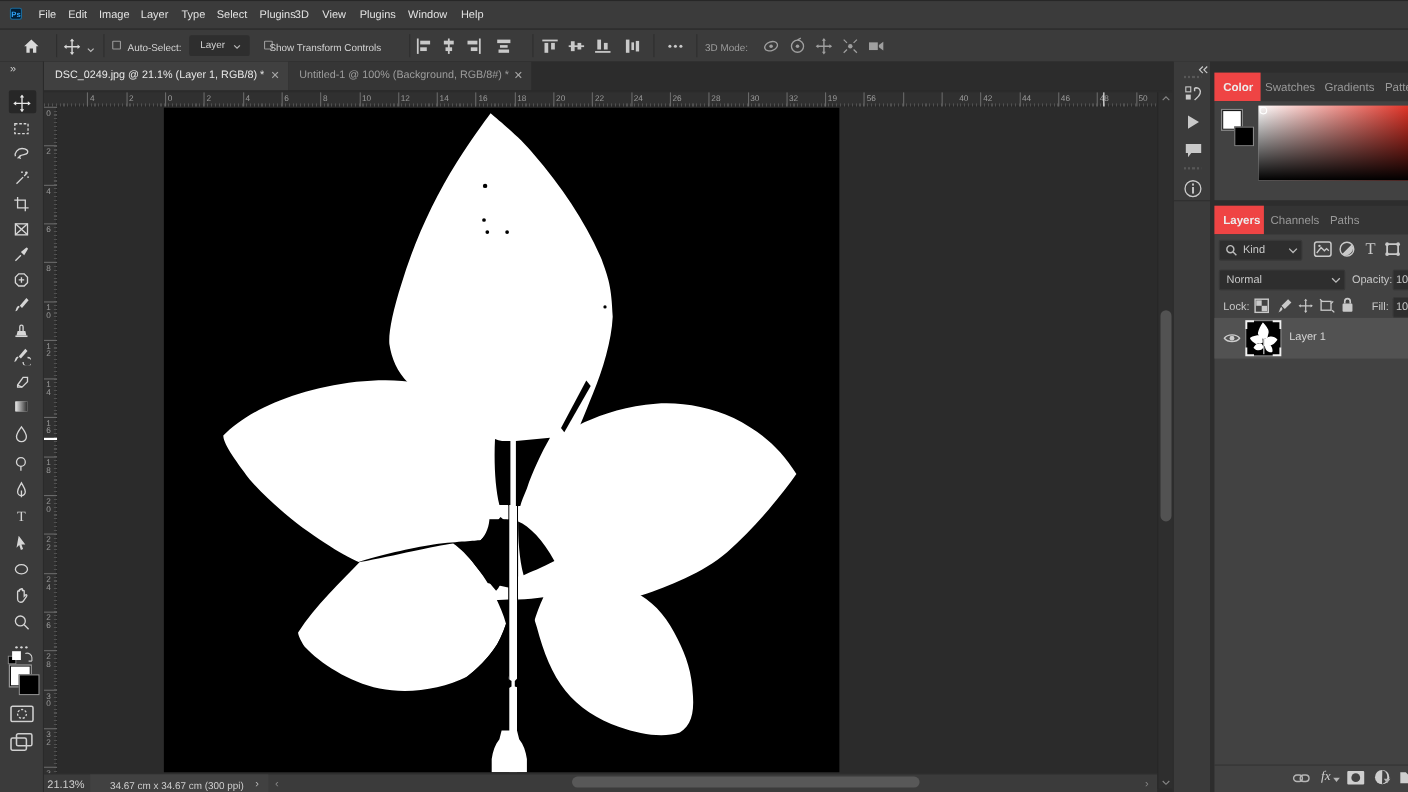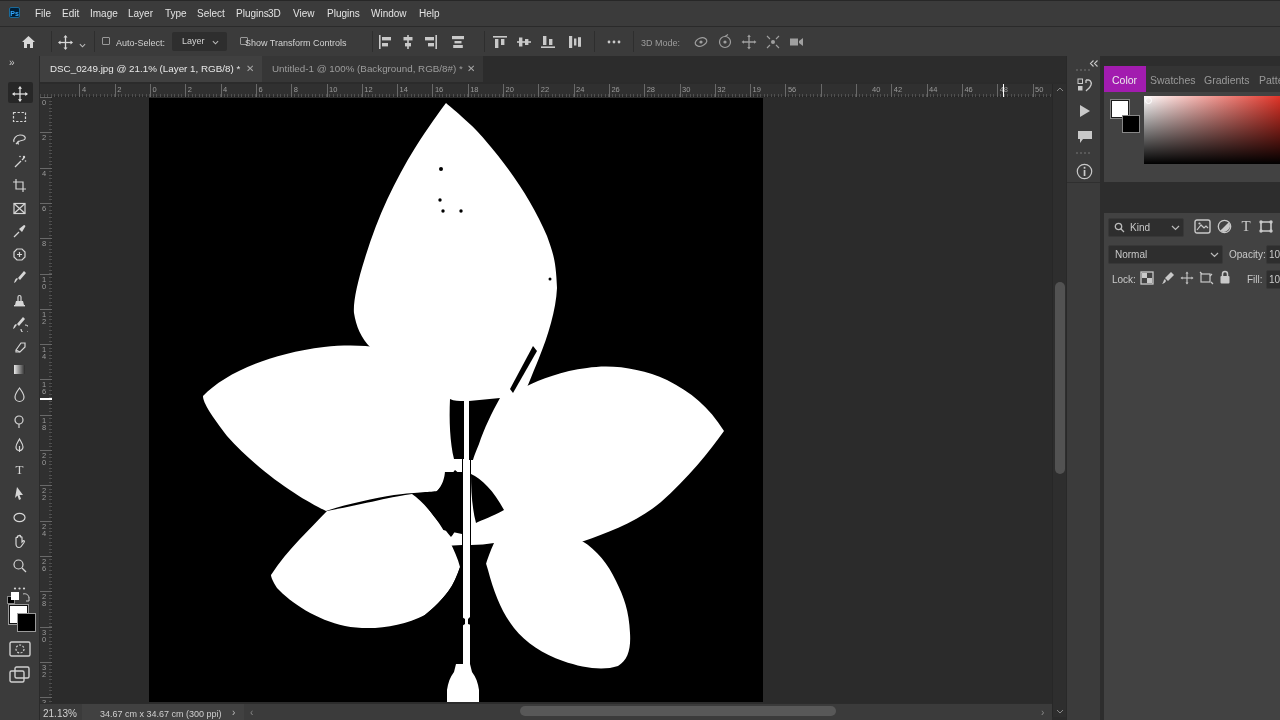--- a/index.html
+++ b/index.html
@@ -40,21 +40,21 @@
 #vscroll{left:1052px;top:84px;width:14px;height:633px;background:#2e2e2e;border-left:1px solid #272727}
 #vthumb{position:absolute;left:2px;top:198px;width:10px;height:192px;background:#525252;border-radius:5px}
 #statusbar{left:40px;top:703px;width:1012px;height:17px;background:#3b3b3b;border-top:1px solid #2c2c2c}
 #hthumb{position:absolute;left:480px;top:2px;width:316px;height:10px;background:#585858;border-radius:5px}
 
 #dock{left:1066px;top:56px;width:34px;height:664px;background:#3b3b3b;border-left:1px solid #292929}
 
 #panels{left:1100px;top:56px;width:180px;height:664px;background:#2d2d2d}
 .ptabs{position:absolute;left:4px;width:176px;height:26px;background:#343434}
 .ptab{position:absolute;top:0;height:26px;padding-top:8px;font-size:10.5px;color:#999}
-.ptab.act{background:#a21caf;color:#ececec;font-weight:normal}
+.ptab.act{background:#ef4444;color:#ececec;font-weight:bold}
 .pbody{position:absolute;left:4px;width:176px;background:#424242}
 .pbox{position:absolute;background:#2e2e2e;border-radius:2px;border:1px solid #383838}
 .plabel{position:absolute;font-size:10px;color:#c9c9c9}
 .chev{position:absolute;width:7px;height:7px}
 </style></head>
 <body>
 <div id="app">
 
   <div id="menubar" class="abs">
     <div id="pslogo">Ps</div>
@@ -472,20 +472,25 @@
       <div class="ptab" style="left:147px;width:70px;padding-left:8px">Patterns</div>
     </div>
     <div class="pbody" style="top:36px;height:90px">
       <div style="position:absolute;left:7px;top:8px;width:18px;height:18px;background:#fff;border:1px solid #1a1a1a;box-shadow:0 0 0 1px #888"></div>
       <div style="position:absolute;left:18px;top:23px;width:18px;height:18px;background:#000;border:1px solid #888"></div>
       <div style="position:absolute;left:40px;top:4px;width:136px;height:68px;
         background:linear-gradient(to bottom,rgba(0,0,0,0),#000),linear-gradient(to right,#fff,#e13428)"></div>
       <div style="position:absolute;left:41px;top:5px;width:7px;height:7px;border:1.5px solid #fff;border-radius:50%;background:transparent"></div>
     </div>
 
+    <div class="ptabs" style="top:131px">
+      <div class="ptab act" style="left:0;width:45px;padding-left:8px">Layers</div>
+      <div class="ptab" style="left:43px;width:55px;padding-left:8px">Channels</div>
+      <div class="ptab" style="left:97px;width:40px;padding-left:8px">Paths</div>
+    </div>
     <div class="pbody" style="top:157px;height:540px">
       <svg style="position:absolute;left:10px;top:9px;z-index:3" width="11" height="11" viewBox="0 0 11 11">
           <circle cx="4.5" cy="4.5" r="3.2" stroke="#bbb" fill="none" stroke-width="1.3"></circle>
           <path d="M7,7 L10,10" stroke="#bbb" stroke-width="1.3"></path>
         </svg>
       <svg style="position:absolute;left:67px;top:12px;z-index:3" width="9" height="6" viewBox="0 0 9 6">
           <path d="M1,1 L4.5,4.5 L8,1" stroke="#bbb" stroke-width="1.2" fill="none"></path>
         </svg>
       <svg style="position:absolute;left:90px;top:6px" width="17" height="15" viewBox="0 0 17 15">
           <rect x="1" y="1" width="15" height="13" rx="2" stroke="#c9c9c9" fill="none" stroke-width="1.4"></rect>
@@ -537,16 +542,59 @@
       <span class="plabel" style="left:26px;top:9px">Kind</span>
       <div class="pbox" style="left:4px;top:32px;width:115px;height:19px"></div>
       <span class="plabel" style="left:11px;top:36px">Normal</span>
       <span class="plabel" style="left:125px;top:36px">Opacity:</span>
       <div class="pbox" style="left:162px;top:32px;width:30px;height:19px"></div>
       <span class="plabel" style="left:165px;top:36px">100</span>
       <span class="plabel" style="left:8px;top:61px">Lock:</span>
       <span class="plabel" style="left:143px;top:61px">Fill:</span>
       <div class="pbox" style="left:162px;top:57px;width:30px;height:19px"></div>
       <span class="plabel" style="left:165px;top:61px">100</span>
+      <div id="layerrow" style="position:absolute;left:0;top:76px;width:176px;height:37px;background:#525252">
+        <svg style="position:absolute;left:8px;top:13px" width="16" height="11" viewBox="0 0 16 11">
+            <path d="M1,5.5 C4,1.5 12,1.5 15,5.5 C12,9.5 4,9.5 1,5.5 Z" stroke="#ccc" fill="none" stroke-width="1.2"></path>
+            <circle cx="8" cy="5.5" r="2.2" fill="#ccc"></circle>
+          </svg>
+        <div style="position:absolute;left:29px;top:3px;width:31px;height:31px;background:#000;box-shadow:0 0 0 1px #8a8a8a"></div>
+        <svg style="position:absolute;left:29px;top:3px" width="31" height="31" viewBox="0 0 645 645">
+            <g fill="#fff" transform="translate(15,20)">
+              <path d="M297,5 C291,13 280,28 266,50 C246,82 228,120 216,160 C208,185 204,205 205,215 C207,228 212,240 222,250 C232,278 240,292 252,304 C268,310 285,312 300,312 L322,312 C340,310 358,306 370,308 C376,295 383,277 390,260 C399,238 407,212 408,190 C407,162 404,155 398,138 C384,105 362,72 336,42 C325,28 305,12 297,5 Z"></path>
+              <path d="M54,298 C75,276 118,256 175,249 C195,247 215,247 230,250 C250,255 272,272 283,290 C291,305 295,335 296,372 C296,380 293,388 288,393 C282,394 270,394 245,397 C225,400 195,407 177,413 C158,404 115,379 78,338 C63,318 54,305 54,298 Z"></path>
+              <path d="M575,333 C560,309 542,294 518,282 C492,270 462,266 438,270 C413,273 392,281 376,289 L362,294 L383,248 L390,258 C378,285 360,306 322,312 L322,448 L345,450 C382,452 414,448 435,443 C458,435 490,423 512,404 C538,381 561,353 575,333 Z"></path>
+              <path d="M122,477 C138,452 162,430 178,413 C210,407 246,398 263,396 C275,404 291,424 300,442 C305,452 309,461 311,469 C306,486 296,501 276,517 C252,529 222,533 196,528 C168,522 142,505 128,490 C124,484 122,479 122,477 Z"></path>
+              <path d="M327,434 C360,432 402,432 437,435 C448,444 459,456 467,473 C475,491 480,507 481,531 C482,549 479,561 469,567 C454,572 434,569 414,562 C394,555 377,544 365,529 C353,514 345,494 339,471 C334,454 330,443 327,434 Z"></path>
+              <rect x="308" y="298" width="18" height="306"></rect>
+            </g>
+          </svg>
+        <svg style="position:absolute;left:28px;top:2px" width="33" height="33" viewBox="0 0 33 33">
+            <path d="M1,8 V1 H8 M25,1 H32 V8 M32,25 V32 H25 M8,32 H1 V25" stroke="#f0f0f0" stroke-width="1.8" fill="none"></path>
+          </svg>
+        <span class="plabel" style="left:68px;top:12px;color:#d8d8d8">Layer 1</span>
+      </div>
+      <div style="position:absolute;left:0;top:482px;width:176px;height:26px;border-top:1px solid #323232">
+        <svg style="position:absolute;left:71px;top:7px" width="16" height="9" viewBox="0 0 16 9">
+            <g stroke="#b5b5b5" stroke-width="1.3" fill="none">
+              <rect x="1" y="1.5" width="8" height="6" rx="3"></rect>
+              <rect x="7" y="1.5" width="8" height="6" rx="3"></rect>
+            </g>
+          </svg>
+        <div style="position:absolute;left:97px;top:2px;font-size:12px;font-style:italic;font-family:'Liberation Serif';color:#cfcfcf">fx</div>
+        <div style="position:absolute;left:108px;top:11px;width:0;height:0;border-left:3px solid transparent;border-right:3px solid transparent;border-top:4px solid #b5b5b5"></div>
+        <svg style="position:absolute;left:120px;top:4px" width="17" height="14" viewBox="0 0 17 14">
+            <rect x="0.8" y="0.8" width="15.4" height="12.4" rx="1" fill="#cfcfcf"></rect>
+            <circle cx="8.5" cy="7" r="4" fill="#424242"></circle>
+          </svg>
+        <svg style="position:absolute;left:145px;top:3px" width="15" height="15" viewBox="0 0 15 15">
+            <circle cx="7.5" cy="7.5" r="6.5" fill="#cfcfcf"></circle>
+            <path d="M3,11.8 A6.5,6.5 0 0 0 12,3.2 Z" fill="#424242" transform="rotate(-45 7.5 7.5)"></path>
+          </svg>
+        <div style="position:absolute;left:154px;top:12px;width:0;height:0;border-left:3px solid transparent;border-right:3px solid transparent;border-top:4px solid #b5b5b5"></div>
+        <svg style="position:absolute;left:168px;top:4px" width="16" height="13" viewBox="0 0 16 13">
+            <path d="M1,2 H6 L8,4 H15 V12 H1 Z" fill="#cfcfcf"></path>
+          </svg>
+      </div>
     </div>
   </div>
 
 </div>
 
 </body></html>

